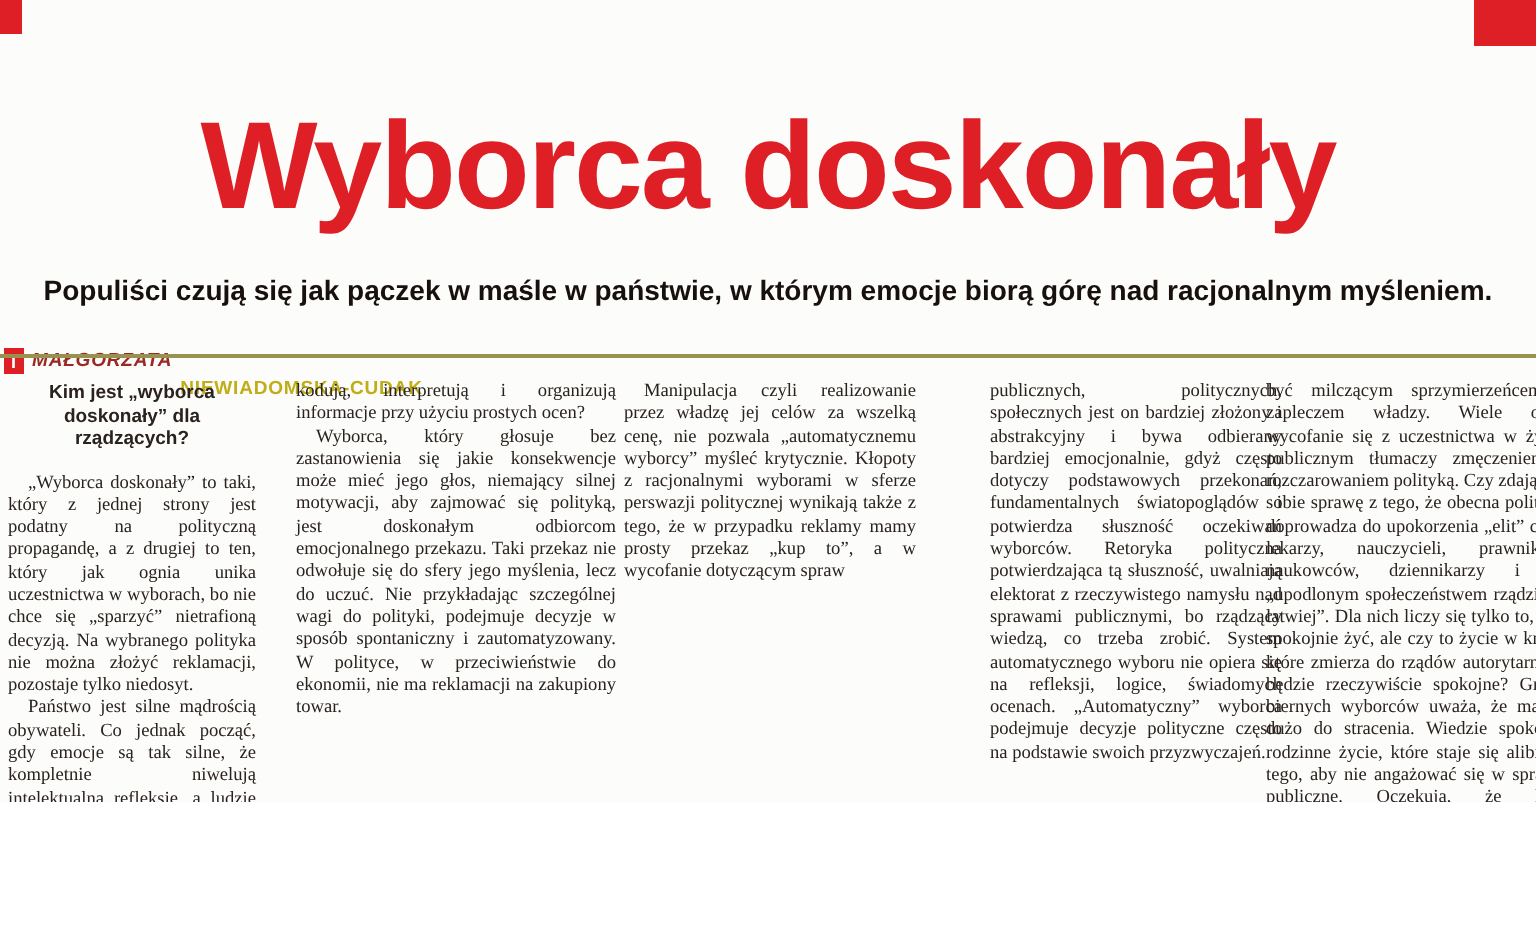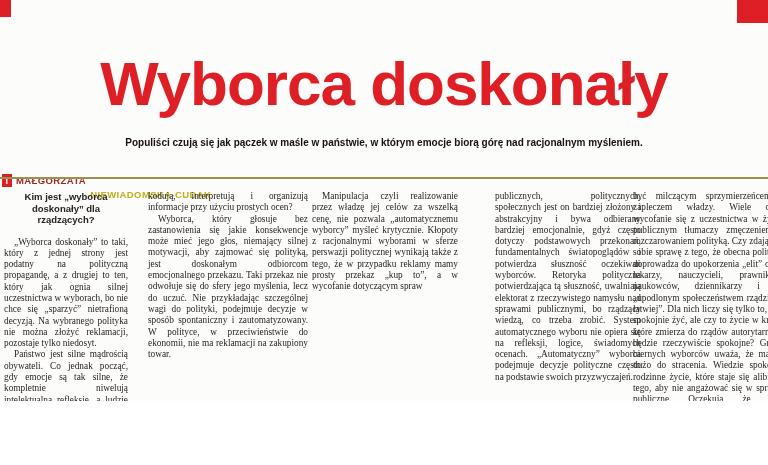--- a/index.html
+++ b/index.html
@@ -34,21 +34,21 @@
     color: var(--red);
     white-space: nowrap;
   }
   .subtitle {
     position: absolute;
     top: 137px; left: 0; right: 0;
     margin: 0;
     text-align: center;
     font-family: "Liberation Sans", sans-serif;
     font-weight: bold;
-    font-size: 10px;
+    font-size: 14px;
     color: #17100d;
   }
   .byline {
     position: absolute;
     top: 161px; left: 2px;
     display: flex;
     align-items: center;
     gap: 4px;
     font-family: "Liberation Sans", sans-serif;
     font-weight: bold;
@@ -57,21 +57,21 @@
   }
   .byline-logo {
     display: inline-flex;
     align-items: center;
     justify-content: center;
     width: 10px; height: 13px;
     background: var(--red);
     color: #ffffff;
     font-size: 9px;
   }
-  .byline-first { color: var(--maroon); }
+  .byline-first { color: var(--maroon); font-style: italic; }
   .byline-last  { color: var(--olive); margin-top: 28px; }
   .rule {
     position: absolute;
     top: 177px; left: 0;
     width: 768px; height: 2px;
     background: var(--rule);
   }
   .col {
     position: absolute;
     top: 191px;
@@ -110,21 +110,21 @@
   <div class="byline">
     <span class="byline-logo">T</span>
     <span class="byline-first">MAŁGORZATA</span>
     <span class="byline-last">NIEWIADOMSKA-CUDAK</span>
   </div>
   <div class="rule"></div>
 
   <div id="article-body">
       <div class="col c0">
         <p class="lead">Kim jest „wyborca doskonały” dla rządzących?</p>
-        <p class="para">„Wyborca doskonały” to taki, który z jednej strony jest podatny na polityczną propagandę, a z drugiej to ten, który jak ognia silnej uczestnictwa w wyborach, bo nie chce się „sparzyć” nietrafioną decyzją. Na wybranego polityka nie można złożyć reklamacji, pozostaje tylko niedosyt.</p>
+        <p class="para">„Wyborca doskonały” to taki, który z jednej strony jest podatny na polityczną propagandę, a z drugiej to ten, który jak ognia unika uczestnictwa w wyborach, bo nie chce się „sparzyć” nietrafioną decyzją. Na wybranego polityka nie można złożyć reklamacji, pozostaje tylko niedosyt.</p>
         <p class="para">Państwo jest silne mądrością obywateli. Co jednak począć, gdy emocje są tak silne, że kompletnie niwelują intelektualną refleksję, a ludzie automatycznie</p>
       </div>
       <div class="col c1">
         <p class="cont">kodują, interpretują i organizują informacje przy użyciu prostych ocen?</p>
         <p class="para">Wyborca, który głosuje bez zastanowienia się jakie konsekwencje może mieć jego głos, niemający silnej motywacji, aby zajmować się polityką, jest doskonałym odbiorcom emocjonalnego przekazu. Taki przekaz nie odwołuje się do sfery jego myślenia, lecz do uczuć. Nie przykładając szczególnej wagi do polityki, podejmuje decyzje w sposób spontaniczny i zautomatyzowany. W polityce, w przeciwieństwie do ekonomii, nie ma reklamacji na zakupiony towar.</p>
       </div>
       <div class="col c2">
         <p class="para">Manipulacja czyli realizowanie przez władzę jej celów za wszelką cenę, nie pozwala „automatycznemu wyborcy” myśleć krytycznie. Kłopoty z racjonalnymi wyborami w sferze perswazji politycznej wynikają także z tego, że w przypadku reklamy mamy prosty przekaz „kup to”, a w wycofanie dotyczącym spraw</p>
       </div>
       <div class="col c3">

